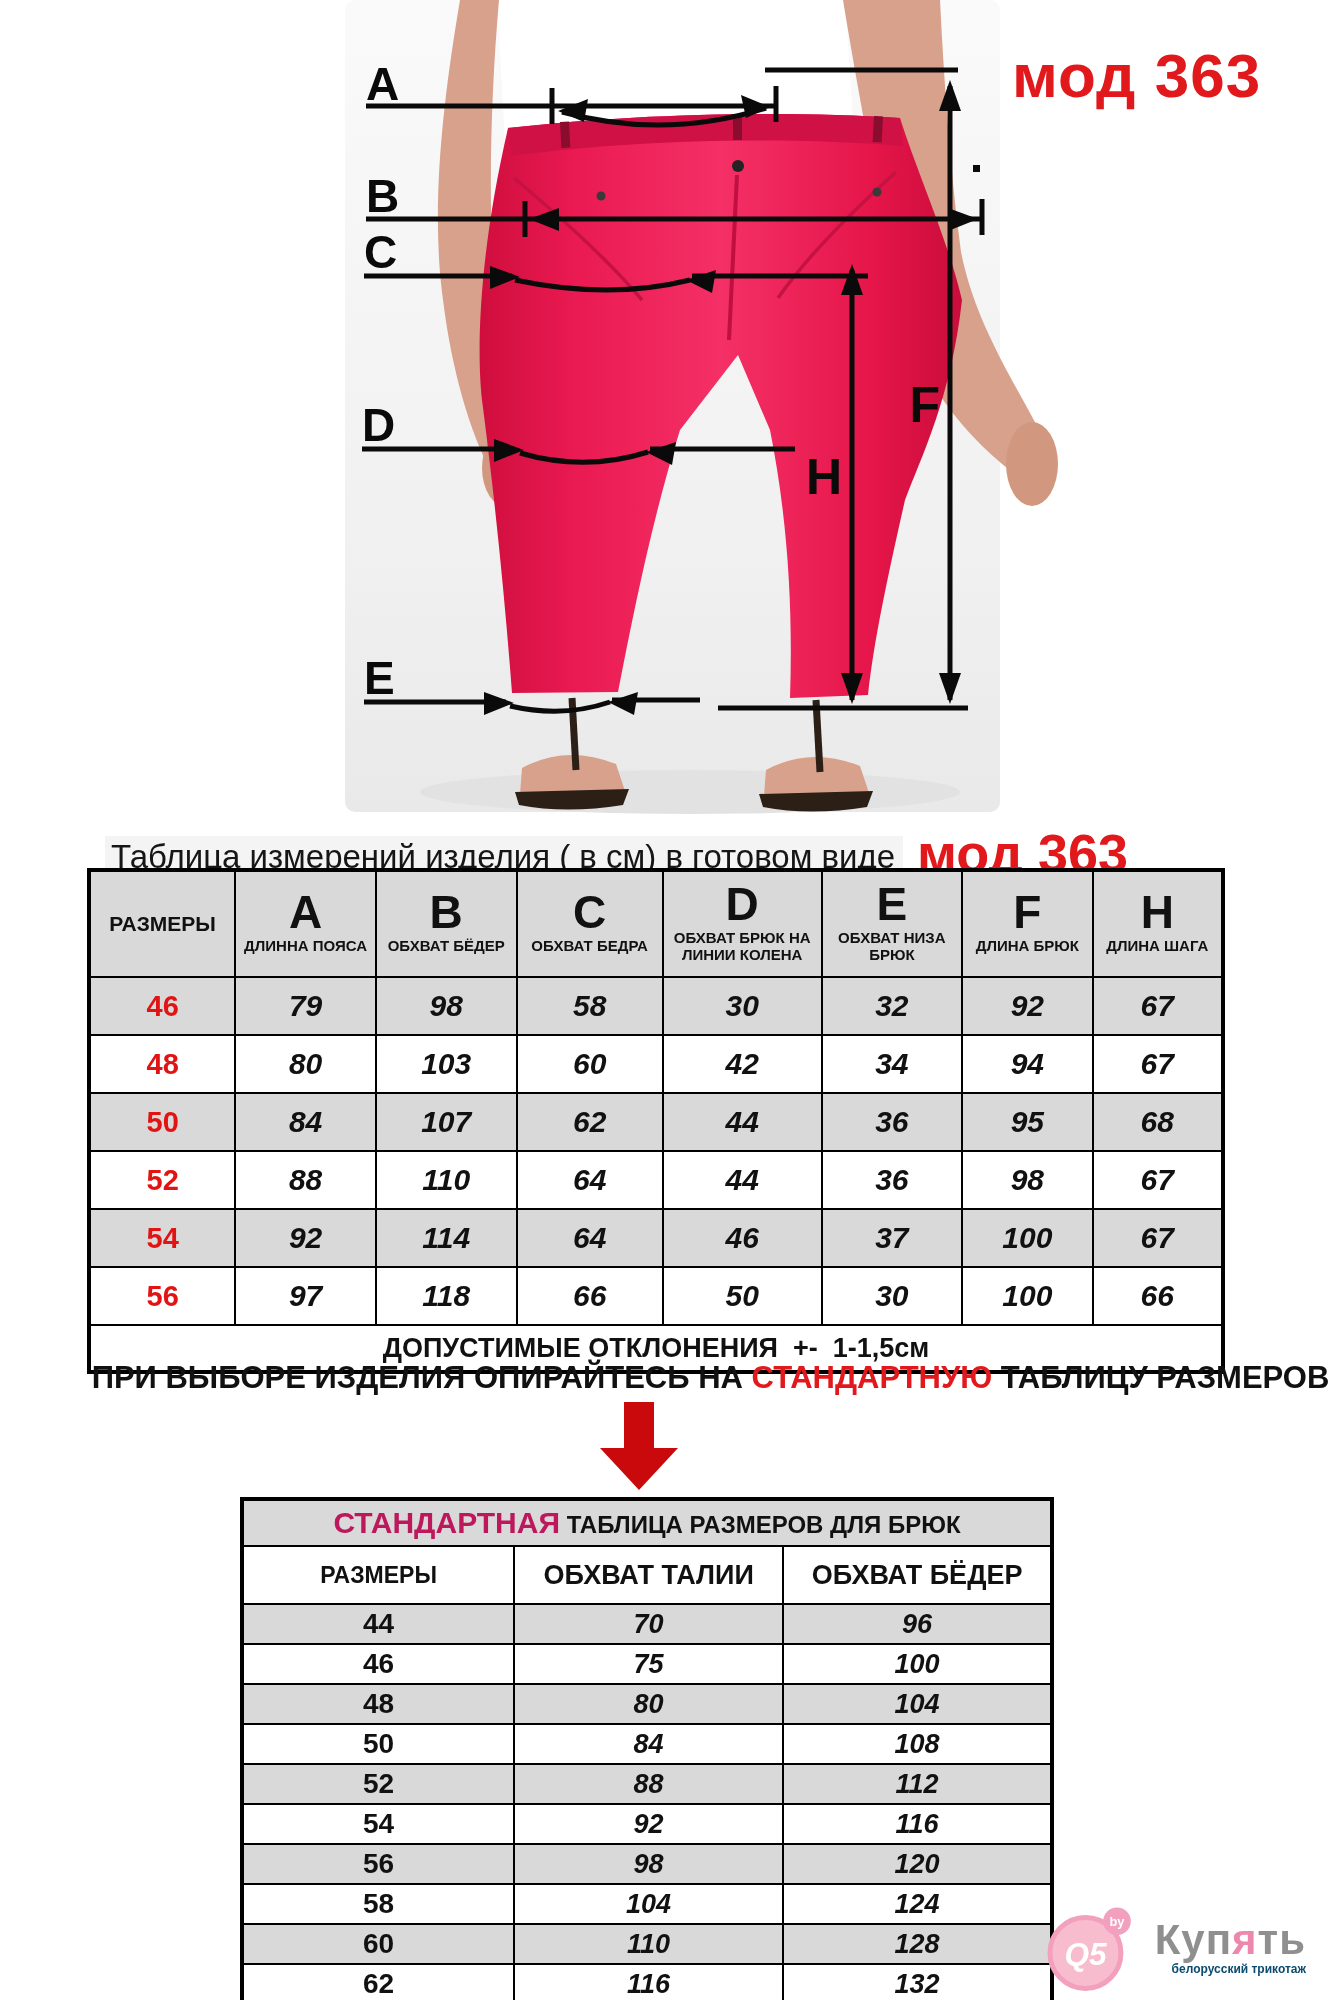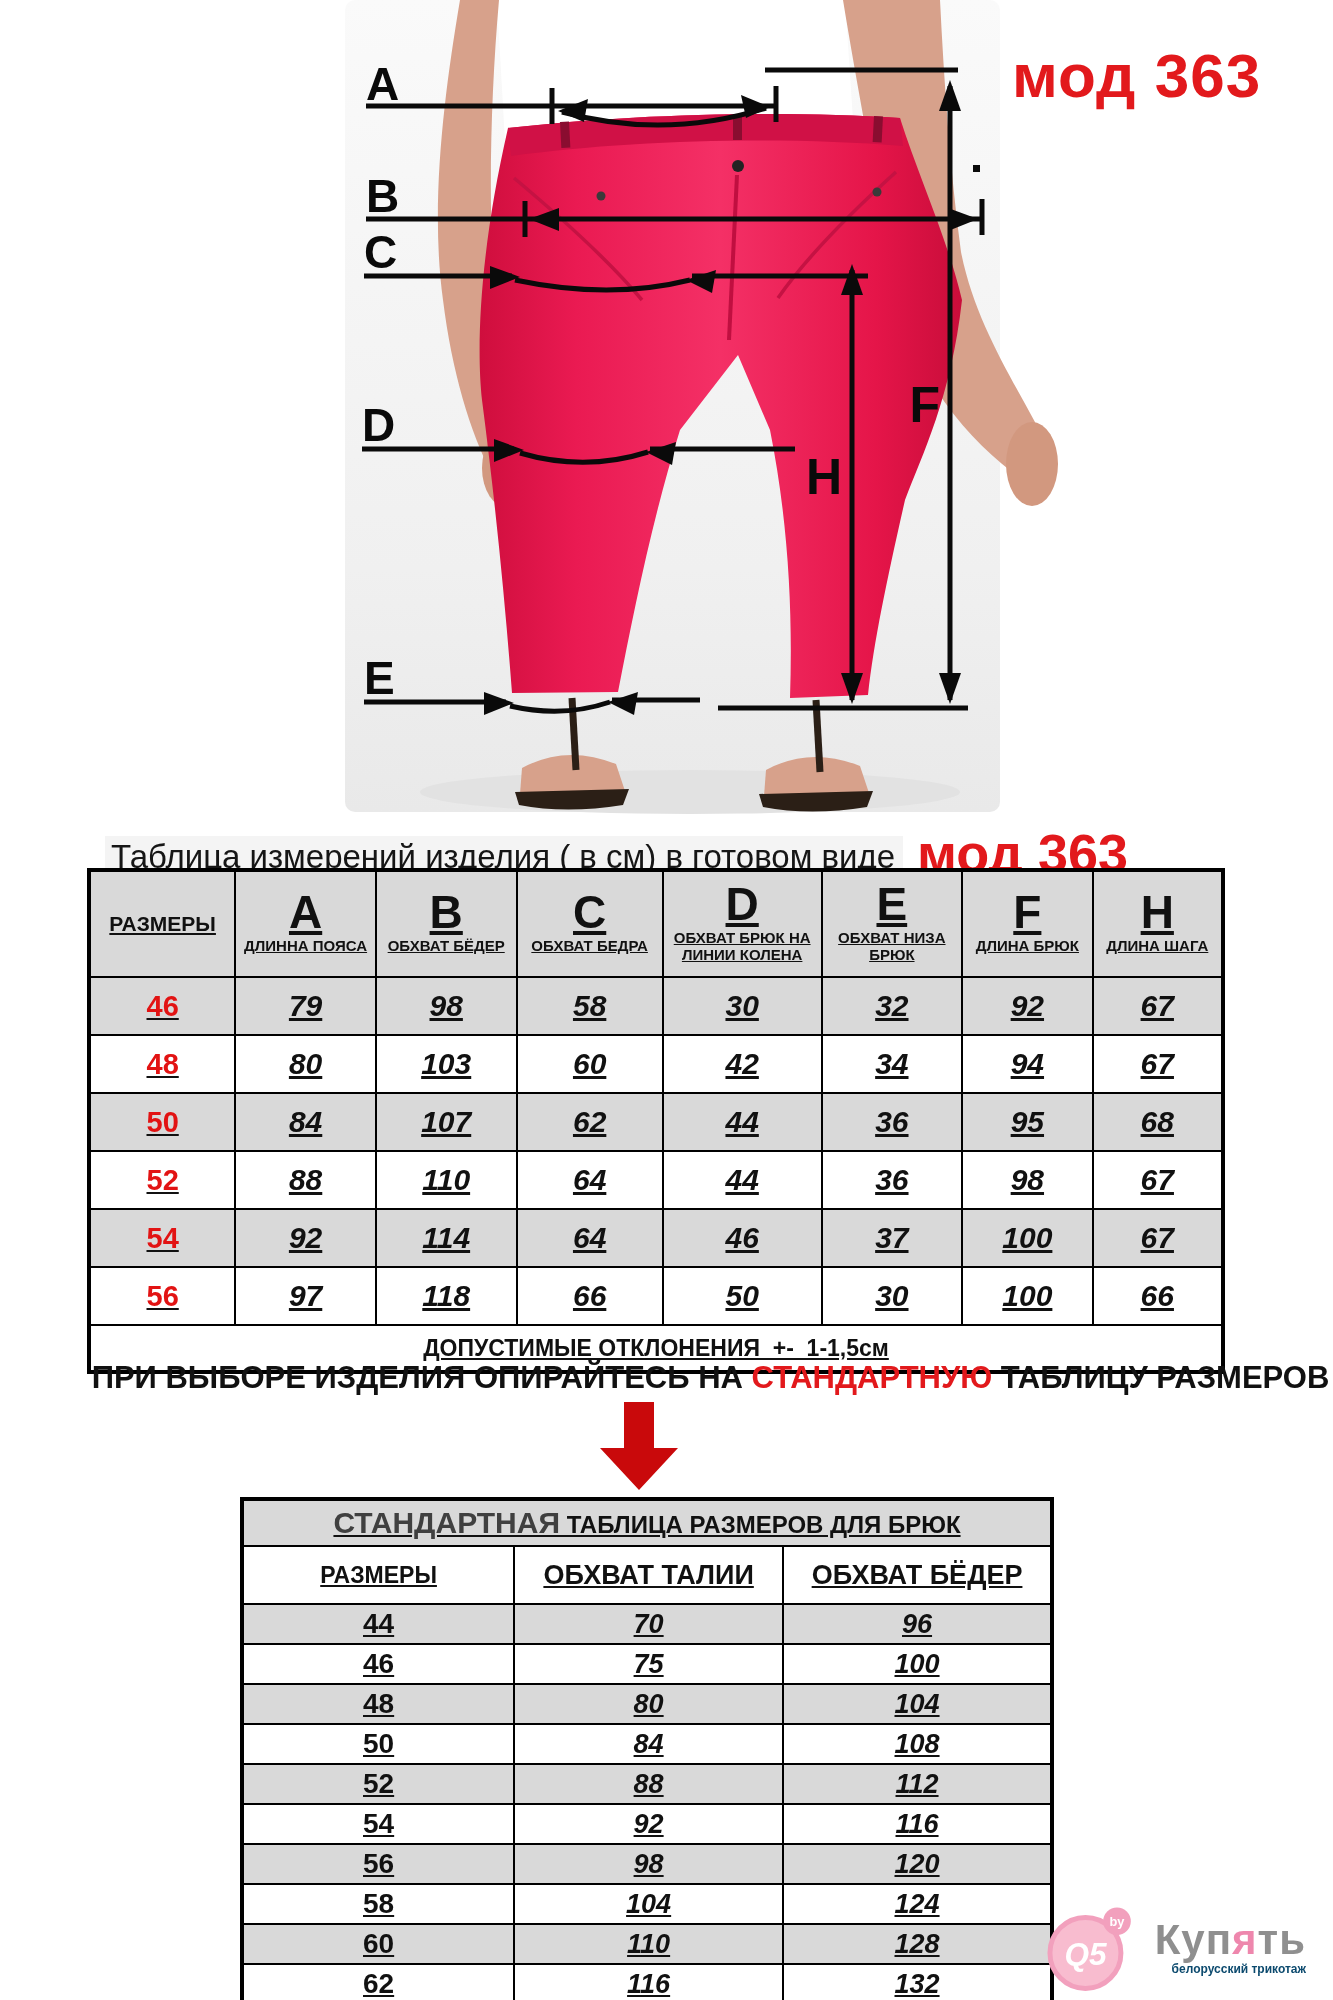--- a/index.html
+++ b/index.html
@@ -8,42 +8,42 @@
   
   .figure-wrap{position:absolute;left:0;top:0;width:1333px;height:815px;}
   .model-label-top{position:absolute;left:1012px;top:40px;font-size:62px;font-weight:800;
         color:#e2191c;letter-spacing:1px;white-space:nowrap;}
   
   .title-line{position:absolute;left:105px;top:818px;width:1180px;height:56px;display:flex;
         align-items:baseline;gap:14px;}
   .title-text{font-size:33px;color:#161616;background:#f4f4f4;padding:2px 8px 4px 6px;white-space:nowrap;}
   .title-model{font-size:54px;font-weight:800;color:#e2191c;white-space:nowrap;position:relative;top:4px;}
   
-  table{border-collapse:collapse;table-layout:fixed;text-decoration:underline;}
+  table{border-collapse:collapse;table-layout:fixed;}
   .t1{position:absolute;left:87px;top:868px;width:1138px;border:4px solid #000;}
   .t1 th,.t1 td{border:2px solid #000;text-align:center;vertical-align:middle;padding:0;}
   .t1 thead th{height:104px;background:#d9d9d9;}
   .t1 .size-head{font-size:21px;font-weight:800;}
   .letter{font-size:46px;font-weight:800;line-height:1.0;}
   .sub{font-size:15px;font-weight:700;line-height:1.15;padding:2px 2px 4px 2px;}
   .t1 tbody td{height:56px;font-size:30px;font-weight:700;font-style:italic;background:#fff;}
   .t1 tbody tr.shade td{background:#d9d9d9;}
   .t1 td.size-cell{color:#e21313;font-style:normal;font-weight:800;font-size:29px;}
-  .t1 tfoot td{height:44px;background:#fff;font-size:23px;font-weight:800;white-space:pre;font-style:normal;}
+  .t1 tfoot td{height:44px;background:#fff;font-size:27px;font-weight:800;white-space:pre;font-style:normal;}
   
   .note{position:absolute;left:0;top:1360px;width:1333px;text-align:center;font-size:31px;
         font-weight:800;letter-spacing:0px;white-space:nowrap;margin-left:44px;}
   .note .hl{color:#e2191c;}
   
   .big-arrow{position:absolute;left:600px;top:1402px;}
   
   .t2{position:absolute;left:240px;top:1497px;width:814px;border:4px solid #000;}
   .t2 th,.t2 td{border:2px solid #000;text-align:center;vertical-align:middle;padding:0;}
   .t2 .t2-title{height:44px;background:#d9d9d9;font-size:24px;font-weight:800;}
-  .t2 .t2-title .hl{color:#404040;font-size:30px;}
+  .t2 .t2-title .hl{color:#be185d;font-size:30px;}
   .t2 thead .colhead{height:56px;background:#fff;font-size:27px;font-weight:800;}
   .t2 thead .colhead.first{font-size:23px;}
   .t2 tbody td{height:38px;font-size:27px;font-weight:700;font-style:italic;background:#fff;}
   .t2 tbody tr.shade td{background:#d9d9d9;}
   .t2 td.size-cell{font-style:normal;font-weight:800;font-size:28px;color:#111;}
   
   .logo{position:absolute;left:1046px;top:1902px;width:260px;height:90px;display:flex;align-items:center;}
   .logo-text{margin-left:18px;line-height:1;font-weight:bold;}
   .logo-name{font-size:42px;color:#8f8f8f;letter-spacing:1px;}
   .logo-name .accent{color:#ee87ad;}

